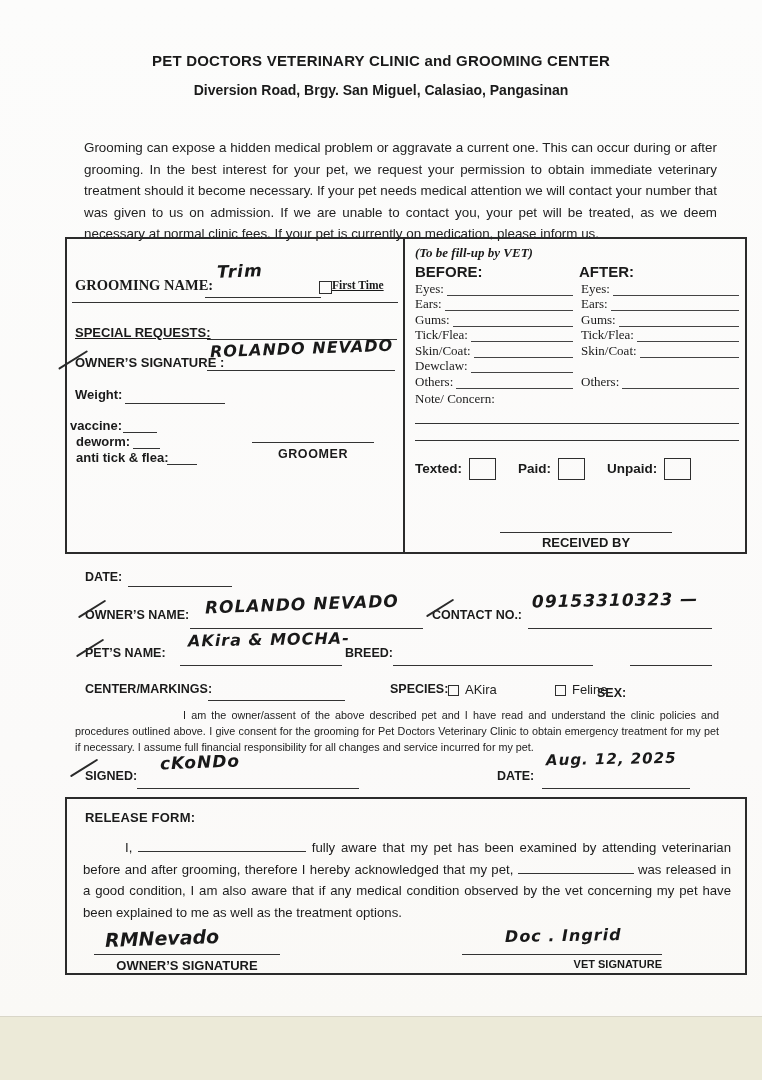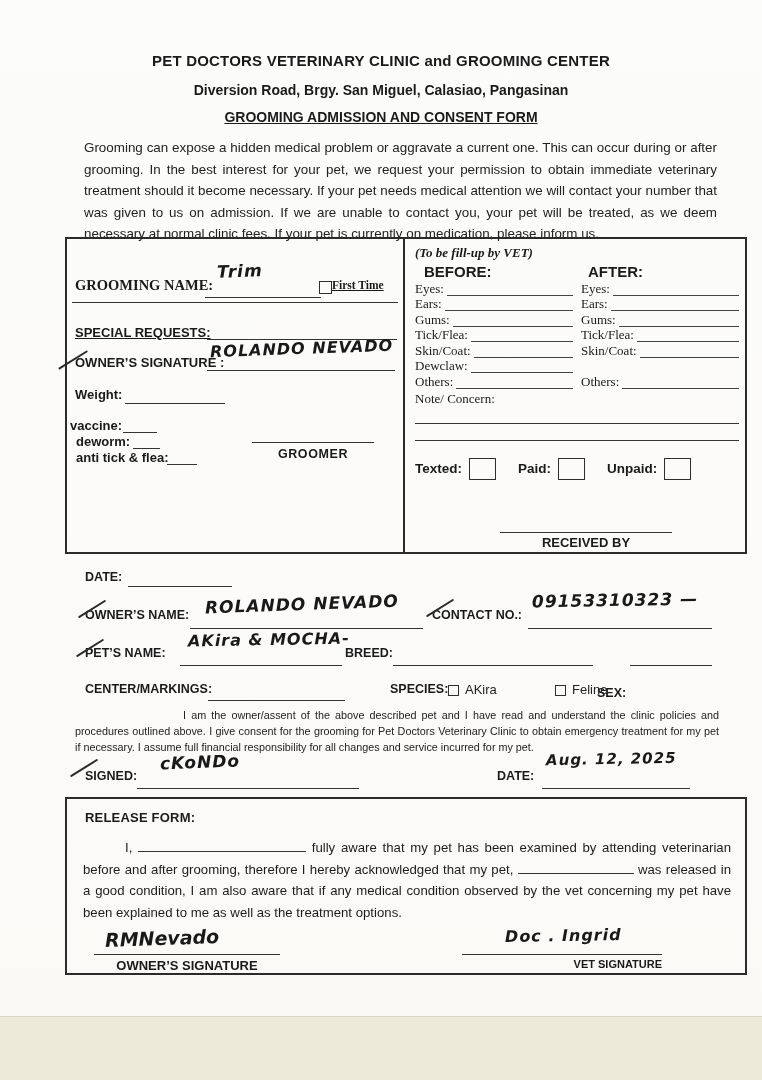--- a/index.html
+++ b/index.html
@@ -55,21 +55,21 @@
   .gr-line{left:185px;top:182px;width:122px;height:21px;border-bottom:1.3px solid #333;}
   .gr-label{left:185px;top:208px;width:122px;text-align:center;font-size:12.5px;font-weight:bold;letter-spacing:.6px;}
 
   
   .rp{position:absolute;left:341px;top:0;width:337px;height:313px;font-family:"Liberation Serif",serif;}
   .rp-inner{position:absolute;left:7px;top:5px;width:324px;}
   .rp-title{font-size:15px;font-weight:bold;text-decoration:underline;letter-spacing:.2px;}
   .rp-sub{font-size:13px;font-weight:bold;font-style:italic;margin-top:1px;}
   .rp-heads{display:flex;margin-top:2px;}
   .rp-heads span{font-family:"Liberation Sans",sans-serif;font-size:15px;font-weight:bold;}
-  .rp-heads .h-before{width:164px;margin-left:9px;}
+  .rp-heads .h-before{width:164px;}
   .mrow{display:flex;height:15.5px;}
   .mcell{display:flex;flex:1;align-items:flex-end;}
   .mcell.before{margin-right:8px;}
   .ml{font-size:13px;padding-right:3px;line-height:14px;}
   .mline{flex:1;border-bottom:1px solid #444;height:12px;}
   .noline .mline{border-bottom:none;}
   .note-label{font-size:13px;margin-top:2px;}
   .nline{border-bottom:1.2px solid #333;height:16px;}
   .pay-row{display:flex;align-items:center;margin-top:17px;font-family:"Liberation Sans",sans-serif;font-size:13.5px;font-weight:bold;}
   .pay-row .cb{width:25px;height:20px;margin-left:7px;}
@@ -129,21 +129,20 @@
   .bottom-band{left:0;top:1016px;width:762px;height:64px;background:#ecead e;}
   .bottom-band{background:#ecead8;border-top:1px solid #d9d6c8;}
 </style>
 </head>
 <body>
 
 <div class="page">
 
   <div class="abs center clinic-name">PET DOCTORS VETERINARY CLINIC and GROOMING CENTER</div>
   <div class="abs center address">Diversion Road, Brgy. San Miguel, Calasiao, Pangasinan</div>
-  <div class="abs center form-title">GROOMING ADMISSION AND CONSENT FORM</div>
 
   <div class="abs intro">Grooming can expose a hidden medical problem or aggravate a current one. This can occur during or after grooming. In the best interest for your pet, we request your permission to obtain immediate veterinary treatment should it become necessary. If your pet needs medical attention we will contact your number that was given to us on admission. If we are unable to contact you, your pet will be treated, as we deem necessary at normal clinic fees. If your pet is currently on medication, please inform us.</div>
 
   <div class="abs main-box">
     <div class="divider"></div>
 
     <span class="lp-label gt-label">GROOMING NAME:</span>
     <span class="abs gt-line"></span>
     <span class="abs hw rot1 gt-value">Trim</span>
     <span class="abs cb ft-box"></span>

